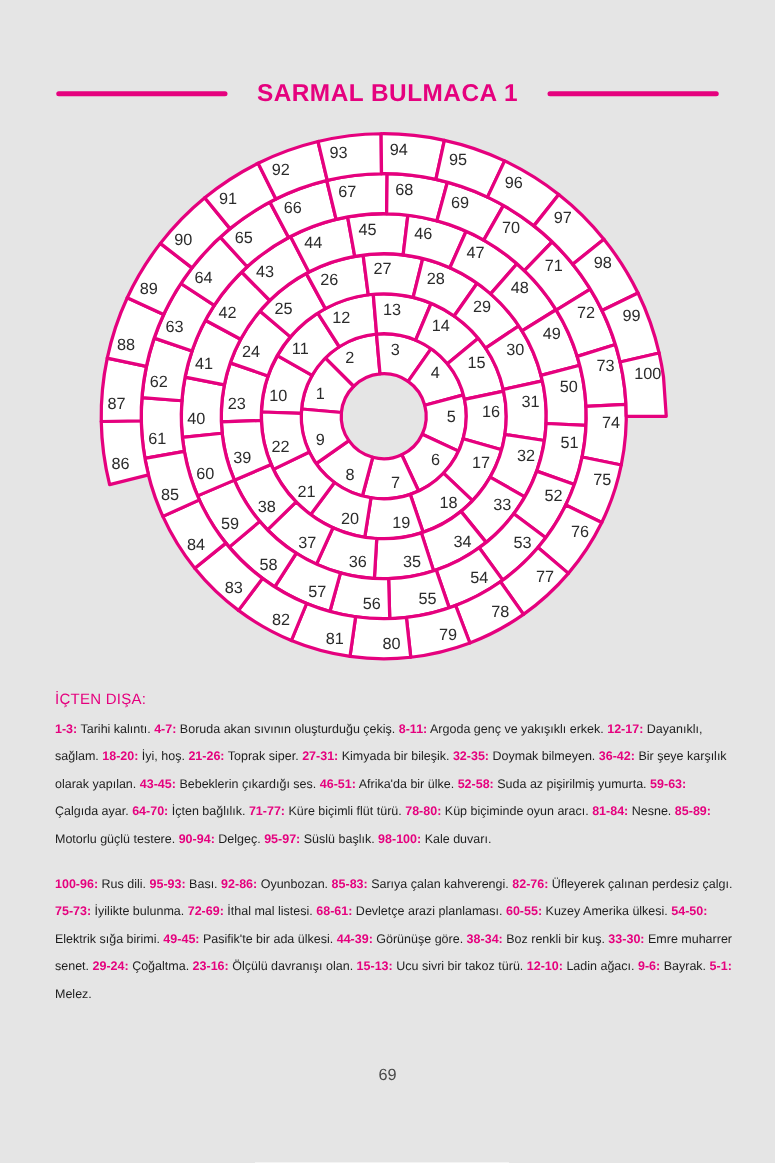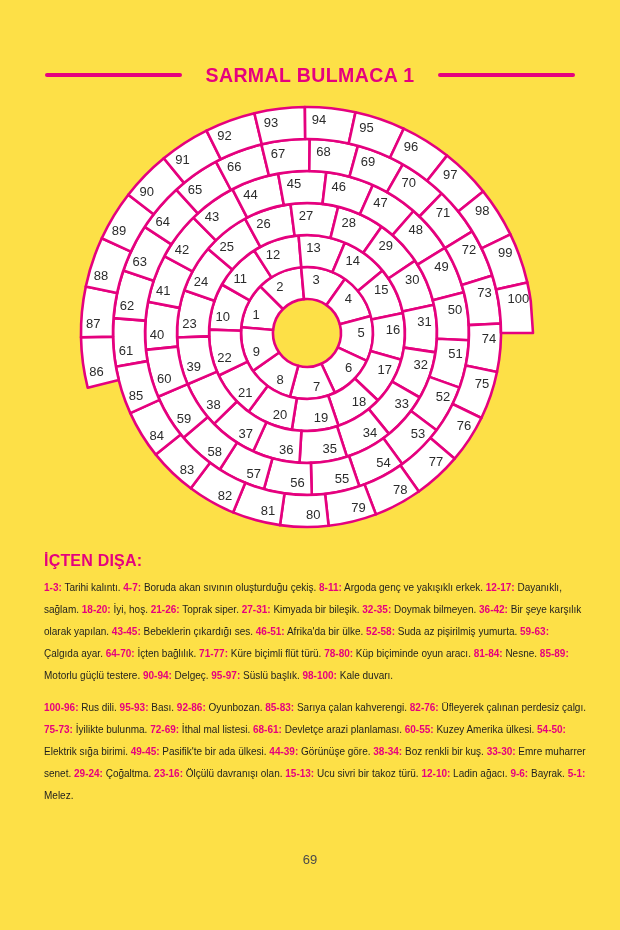--- a/index.html
+++ b/index.html
@@ -1,19 +1,19 @@
 <!DOCTYPE html>
 <html><head>
 <meta charset="utf-8">
 <style>
   html,body{margin:0;padding:0;background:#ffffff;}
   .page{
     position:relative;
     width:620px;height:930px;
-    background:#fde047;
+    background:#e5e5e5;
     font-family:"Liberation Sans", sans-serif;
     overflow:hidden;
   }
   
   .header{
     position:absolute;top:62px;left:0;width:620px;height:26px;
     display:flex;align-items:center;justify-content:center;gap:24px;
   }
   .rule{height:4px;width:137px;border-radius:2px;}
   .title{
@@ -25,21 +25,21 @@
   .spiral-svg text{
     font-family:"Liberation Sans", sans-serif;
     font-size:13px;fill:#2b2b2b;
   }
   
   .clue-section{
     position:absolute;left:44px;width:542px;
     color:#1e1e1e;
   }
   .clue-heading{
-    font-size:16px;font-weight:bold;letter-spacing:0.2px;
+    font-size:12px;font-weight:normal;letter-spacing:0.2px;
     margin:0 0 7px 0;
   }
   .clue-flow{
     font-size:10px;line-height:22px;text-align:left;
   }
   .clue .rng{font-weight:bold;}
   
   .page-number{
     position:absolute;top:852px;left:0;width:620px;
     text-align:center;font-size:13px;color:#4a4a4a;

